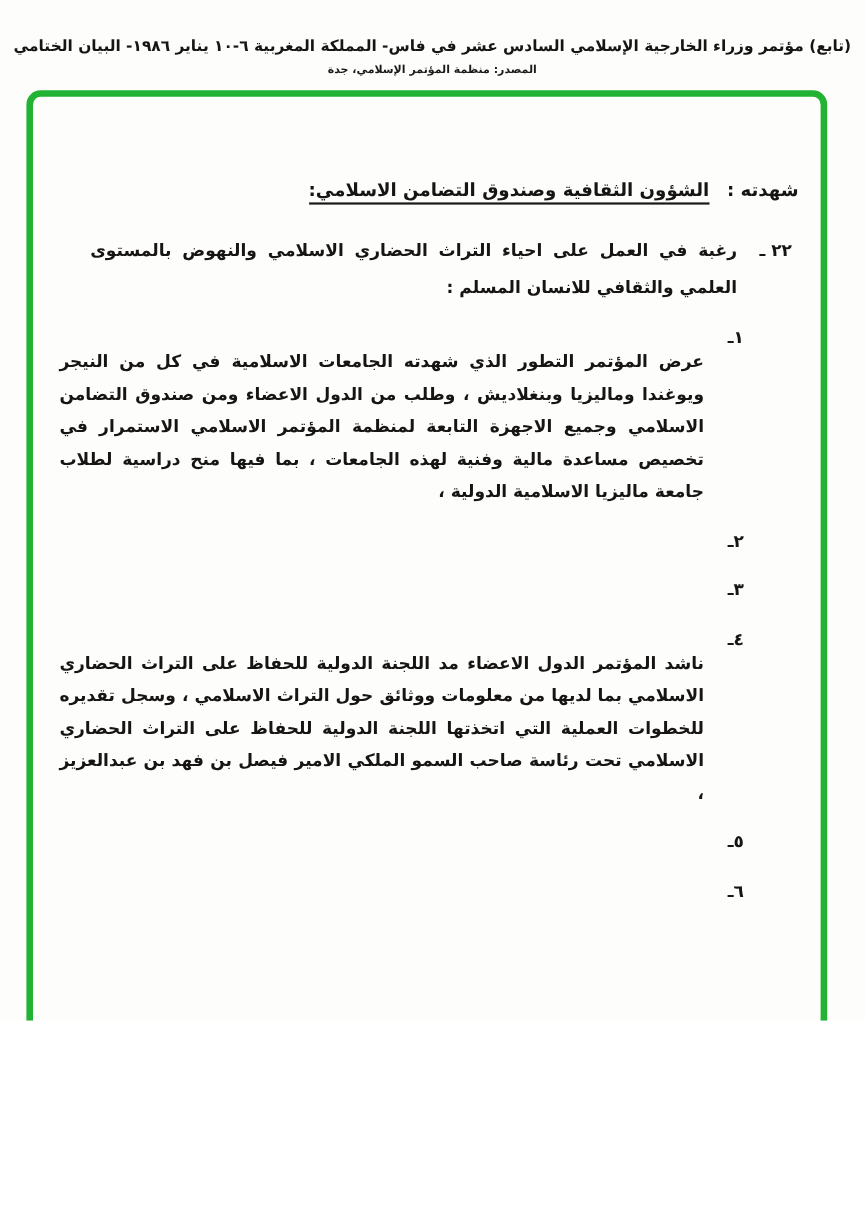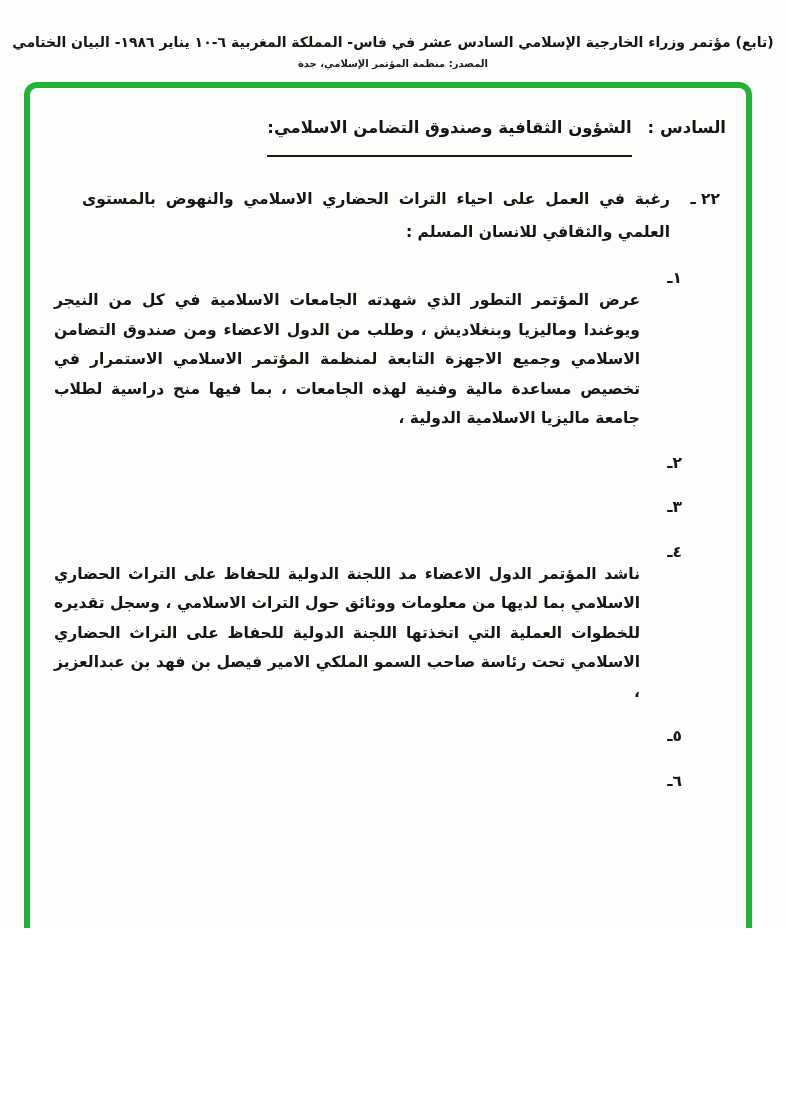--- a/index.html
+++ b/index.html
@@ -46,21 +46,22 @@
   .section-head {
     display: flex;
     gap: 16px;
     align-items: baseline;
     font-size: 16.5px;
     font-weight: bold;
     margin-top: 8px;
   }
   .section-title {
     border-bottom: 2px solid #1b1916;
-    padding-bottom: 18px;
+    padding-bottom: 2px;
+    margin-top: 45px;
   }
   
   .intro-row {
     display: flex;
     gap: 12px;
     margin-top: 26px;
     padding-right: 6px;
     font-size: 15.5px;
     font-weight: bold;
     line-height: 33px;
@@ -75,21 +76,21 @@
   
   .item-row {
     display: flex;
     gap: 16px;
     margin-top: 15px;
     padding-right: 44px;
     font-size: 15.5px;
     font-weight: bold;
     line-height: 29.5px;
   }
-  .item-num { min-width: 26px; white-space: nowrap; }
+  .item-num { min-width: 26px; white-space: nowrap; text-align: center; }
   .item-text {
     flex: 1;
     text-align: justify;
     text-align-last: right;
     margin-top: 22px;
   }
   
   .footer {
     margin-top: 2px;
     text-align: left;
@@ -105,21 +106,21 @@
 <div class="page">
 
   <div class="header">
     <div class="header-line1">(تابع) مؤتمر وزراء الخارجية الإسلامي السادس عشر في فاس- المملكة المغربية ٦-١٠ يناير ١٩٨٦- البيان الختامي</div>
     <div class="header-line2">المصدر: منظمة المؤتمر الإسلامي، جدة</div>
   </div>
 
   <div class="content-frame" style="border-color: rgb(34, 178, 52);">
 
     <div class="section-head">
-      <span class="section-label">السادس :</span>
+      <span class="section-label">شهدته :</span>
       <span class="section-title">الشؤون الثقافية وصندوق التضامن الاسلامي:</span>
     </div>
 
     <div class="intro-row">
       <span class="intro-num">٢٢ ـ</span>
       <span class="intro-text">رغبة في العمل على احياء التراث الحضاري الاسلامي والنهوض بالمستوى العلمي والثقافي للانسان المسلم :</span>
     </div>
 
     <div class="item-row">
       <span class="item-num">١ـ</span>

